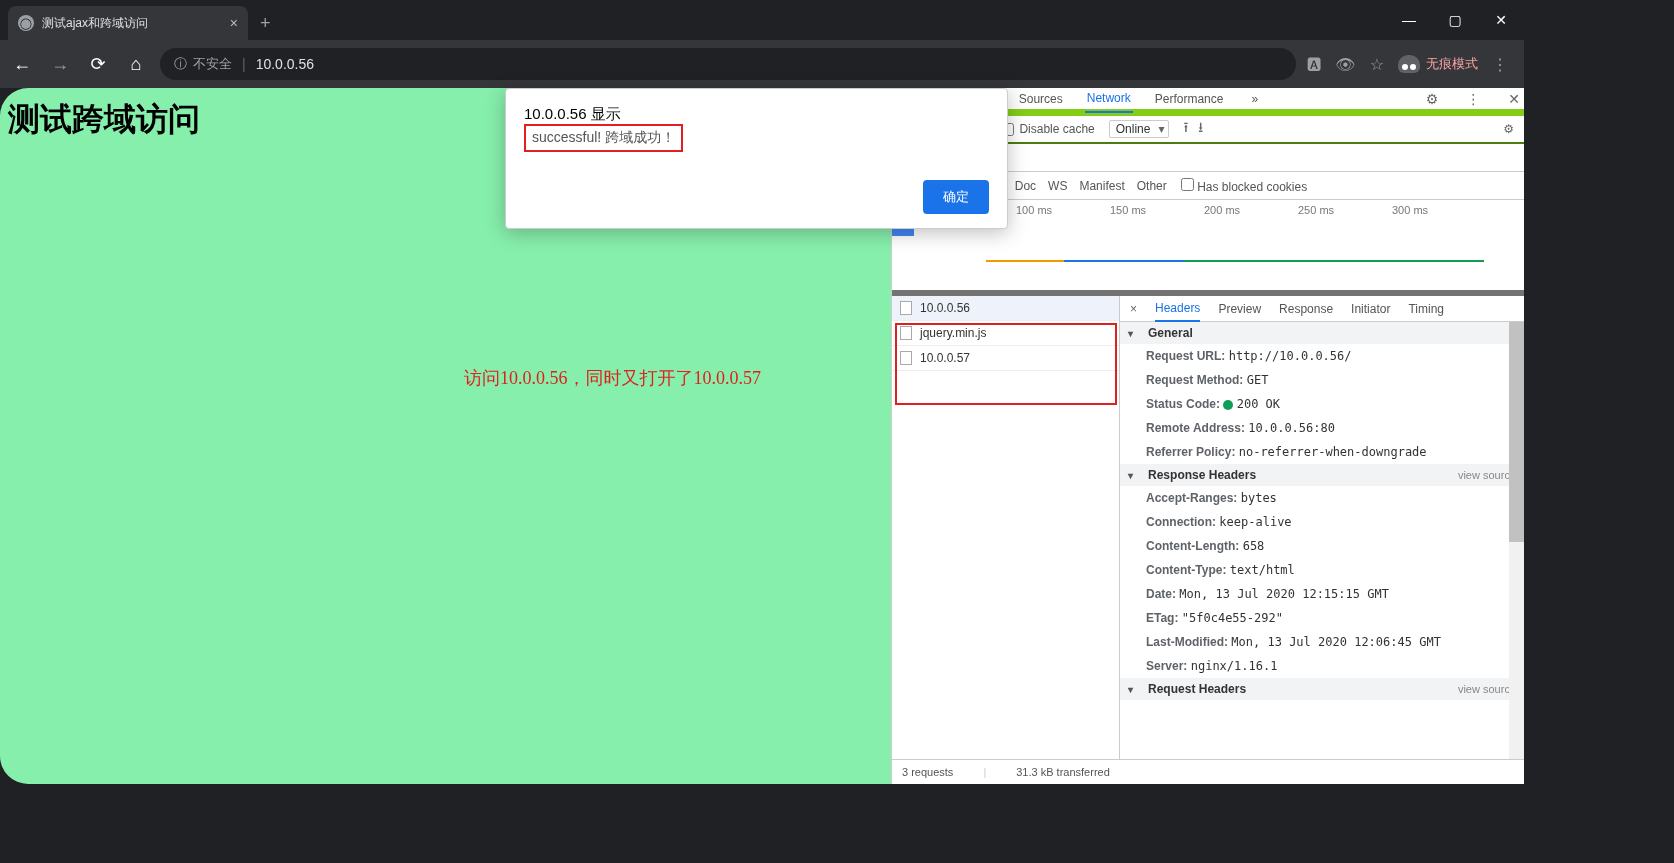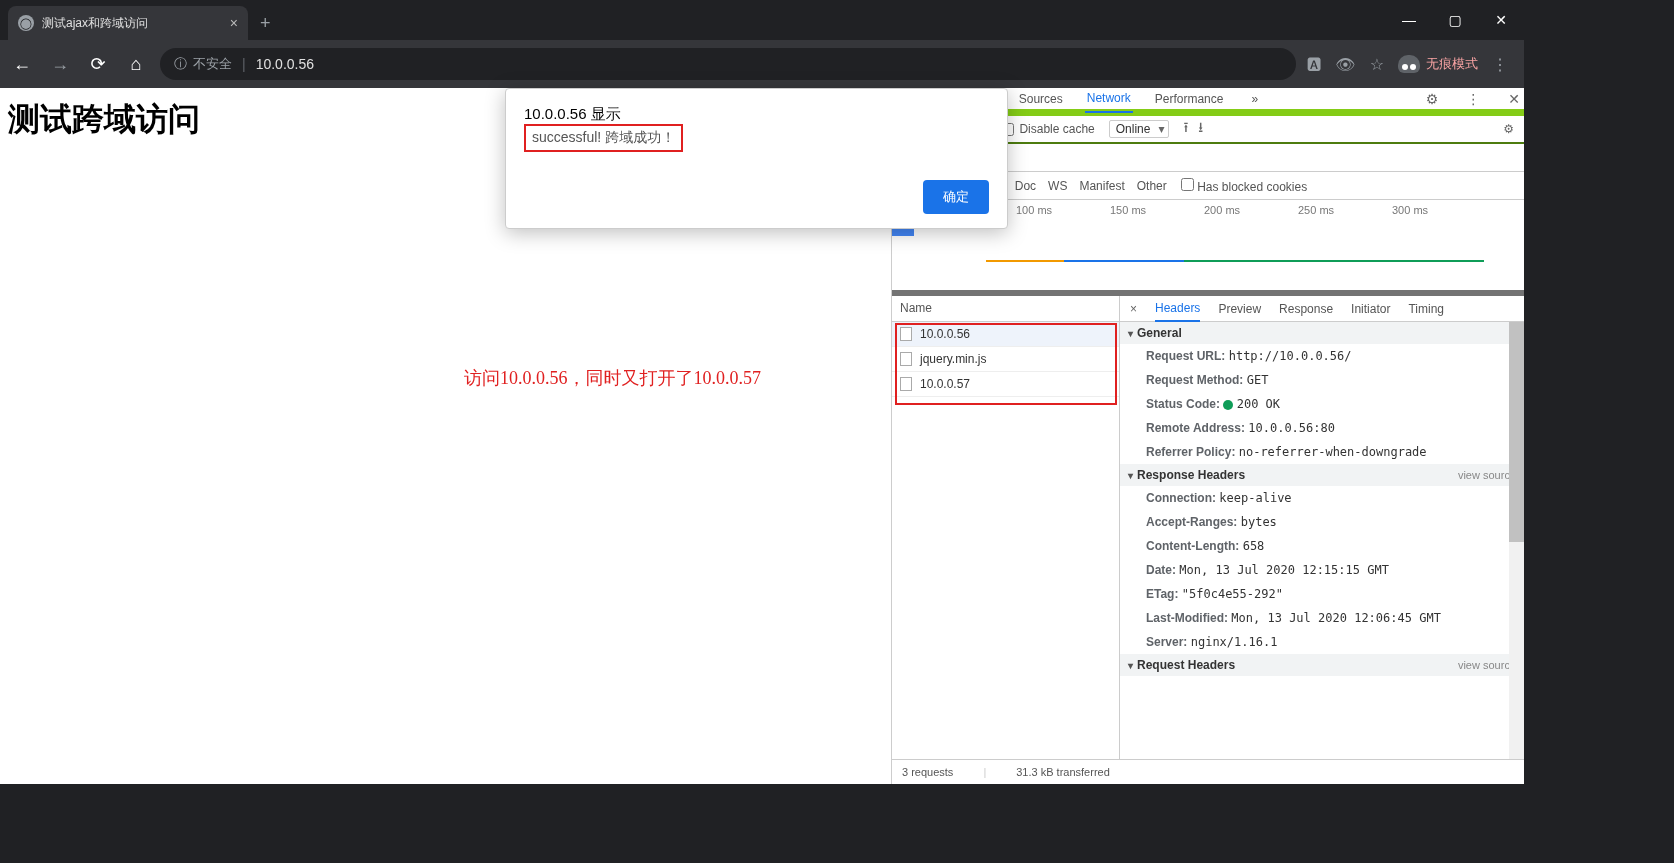--- a/index.html
+++ b/index.html
@@ -22,21 +22,21 @@
 .omnibox .secure { color:#9aa0a6; font-size:13px; display:flex; align-items:center; gap:6px;}
 .omnibox .divider { color:#5f6368; }
 .righticons { display:flex; gap:14px; align-items:center; color:#9aa0a6; padding-right:8px;}
 .righticons .icon { font-size:16px; cursor:pointer;}
 .incognito { display:flex; align-items:center; gap:6px; color:#fca5a5; font-size:13px;}
 .incognito .glyph { background:#5f6368; width:22px; height:18px; border-radius:10px 10px 6px 6px; position:relative; display:flex; align-items:center; justify-content:center;}
 .incognito .glyph::before, .incognito .glyph::after { content:""; width:6px;height:6px;background:#fff;border-radius:50%;position:absolute; bottom:3px;}
 .incognito .glyph::before{left:4px;} .incognito .glyph::after{right:4px;}
 
 
-.content { position:absolute; top:88px; left:0; right:0; bottom:0; background:#ffffff; display:flex;}
+.content { position:absolute; top:88px; left:0; right:0; bottom:0; background:#86efac; display:flex;border-radius:28px;}
 .page { flex:1; position:relative; padding:10px 8px; }
 .page h1 { font-size:32px; font-weight:700; color:#000; font-family: "Microsoft YaHei", sans-serif;}
 .red-annot { position:absolute; top:278px; left:464px; color:#e02020; font-size:18px; font-family: "SimSun","Microsoft YaHei",serif;}
 
 
 .js-alert { position:absolute; top:0px; left:505px; width:503px; background:#fff; border:1px solid #ccc; box-shadow:0 4px 20px rgba(0,0,0,.25); border-radius:4px; padding:16px 18px 14px; z-index:50;}
 .js-alert .title { font-size:15px; color:#000; }
 .js-alert .msg-box { border:2px solid #e02020; padding:3px 6px; display:inline-block; color:#555; font-size:14px;}
 .js-alert .btnrow { text-align:right; margin-top:28px;}
 .js-alert .ok { background:#1a73e8; color:#fff; border:none; padding:8px 20px; border-radius:4px; font-size:13px; cursor:pointer;}
@@ -71,21 +71,21 @@
 .dt-names .hdr { height:26px; border-bottom:1px solid #ccc; padding:5px 8px; color:#555;}
 .dt-names .row { height:25px; display:flex; align-items:center; padding:0 8px; gap:8px; border-bottom:1px solid #eee; cursor:pointer;}
 .dt-names .row.sel { background:#eef3fb;}
 .dt-names .row .doc { width:12px; height:14px; border:1px solid #aaa; background:#fff;}
 .dt-names .redbox1 { position:absolute; border:2px solid #e02020; left:3px; top:27px; width:222px; height:82px; pointer-events:none;}
 .dt-detail { flex:1; overflow-y:auto; position:relative;}
 .dt-detail .subtabs { height:26px; border-bottom:1px solid #ccc; display:flex; align-items:center; gap:18px; padding:0 10px;}
 .dt-detail .subtabs .x { color:#666; cursor:pointer;}
 .dt-detail .subtabs .st { color:#555; cursor:pointer; padding:5px 0;}
 .dt-detail .subtabs .st.active { color:#1a73e8; border-bottom:2px solid #1a73e8;}
-.section-hdr { background:#f1f3f4; padding:4px 8px; font-weight:700; color:#333; display:flex; align-items:center; gap:4px;}
+.section-hdr { background:#f1f3f4; padding:4px 8px; font-weight:700; color:#333; display:flex; align-items:center; gap:15px;}
 .section-hdr .tri::before{content:"▾"; color:#555; font-size:10px;}
 .section-hdr .view-source { margin-left:auto; font-weight:400; color:#888; font-size:11px;}
 .kv { padding:5px 8px 5px 26px; }
 .kv b { color:#5f6368; font-weight:600;}
 .kv .mono { font-family: Consolas, monospace; color:#333;}
 .status-dot { display:inline-block; width:10px; height:10px; background:#0f9d58; border-radius:50%; vertical-align:middle;}
 .dt-status { height:24px; display:flex; align-items:center; padding:0 10px; gap:30px; color:#555; font-size:11px;}
 .dt-status .sep { color:#ccc;}
 .scrollbar { position:absolute; right:0; top:26px; bottom:0; width:15px; background:#f1f1f1;}
 .scrollbar .thumb { background:#c1c1c1; width:100%; height:220px; margin-top:0;}
@@ -209,21 +209,20 @@
         <div class="bar1"></div>
         <div class="line-orange"></div>
         <div class="line-blue"></div>
         <div class="line-green"></div>
         <div class="vline"></div>
       </div>
     </div>
 
     <div class="dt-main">
       <div class="dt-names">
-        <div class="hdr">Name</div>
         <div class="row sel">
             <span class="doc"></span>
             <span>10.0.0.56</span>
           </div>
         <div class="row">
             <span class="doc"></span>
             <span>jquery.min.js</span>
           </div>
         <div class="row">
             <span class="doc"></span>
@@ -250,23 +249,24 @@
         <div class="kv"><b>Request Method:</b> <span class="mono">GET</span></div>
         <div class="kv"><b>Status Code:</b> <span class="status-dot"></span> <span class="mono">200 OK</span></div>
         <div class="kv"><b>Remote Address:</b> <span class="mono">10.0.0.56:80</span></div>
         <div class="kv"><b>Referrer Policy:</b> <span class="mono">no-referrer-when-downgrade</span></div>
 
         <div class="section-hdr">
             <span class="tri"></span>
             <span>Response Headers</span>
             <span class="view-source">view source</span>
           </div>
+        <div class="kv"><b>Accept-Ranges:</b> <span class="mono">bytes</span></div>
         <div class="kv"><b>Connection:</b> <span class="mono">keep-alive</span></div>
-        <div class="kv"><b>Accept-Ranges:</b> <span class="mono">bytes</span></div>
         <div class="kv"><b>Content-Length:</b> <span class="mono">658</span></div>
+        <div class="kv"><b>Content-Type:</b> <span class="mono">text/html</span></div>
         <div class="kv"><b>Date:</b> <span class="mono">Mon, 13 Jul 2020 12:15:15 GMT</span></div>
         <div class="kv"><b>ETag:</b> <span class="mono">"5f0c4e55-292"</span></div>
         <div class="kv"><b>Last-Modified:</b> <span class="mono">Mon, 13 Jul 2020 12:06:45 GMT</span></div>
         <div class="kv"><b>Server:</b> <span class="mono">nginx/1.16.1</span></div>
 
         <div class="section-hdr">
             <span class="tri"></span>
             <span>Request Headers</span>
             <span class="view-source">view source</span>
           </div>

